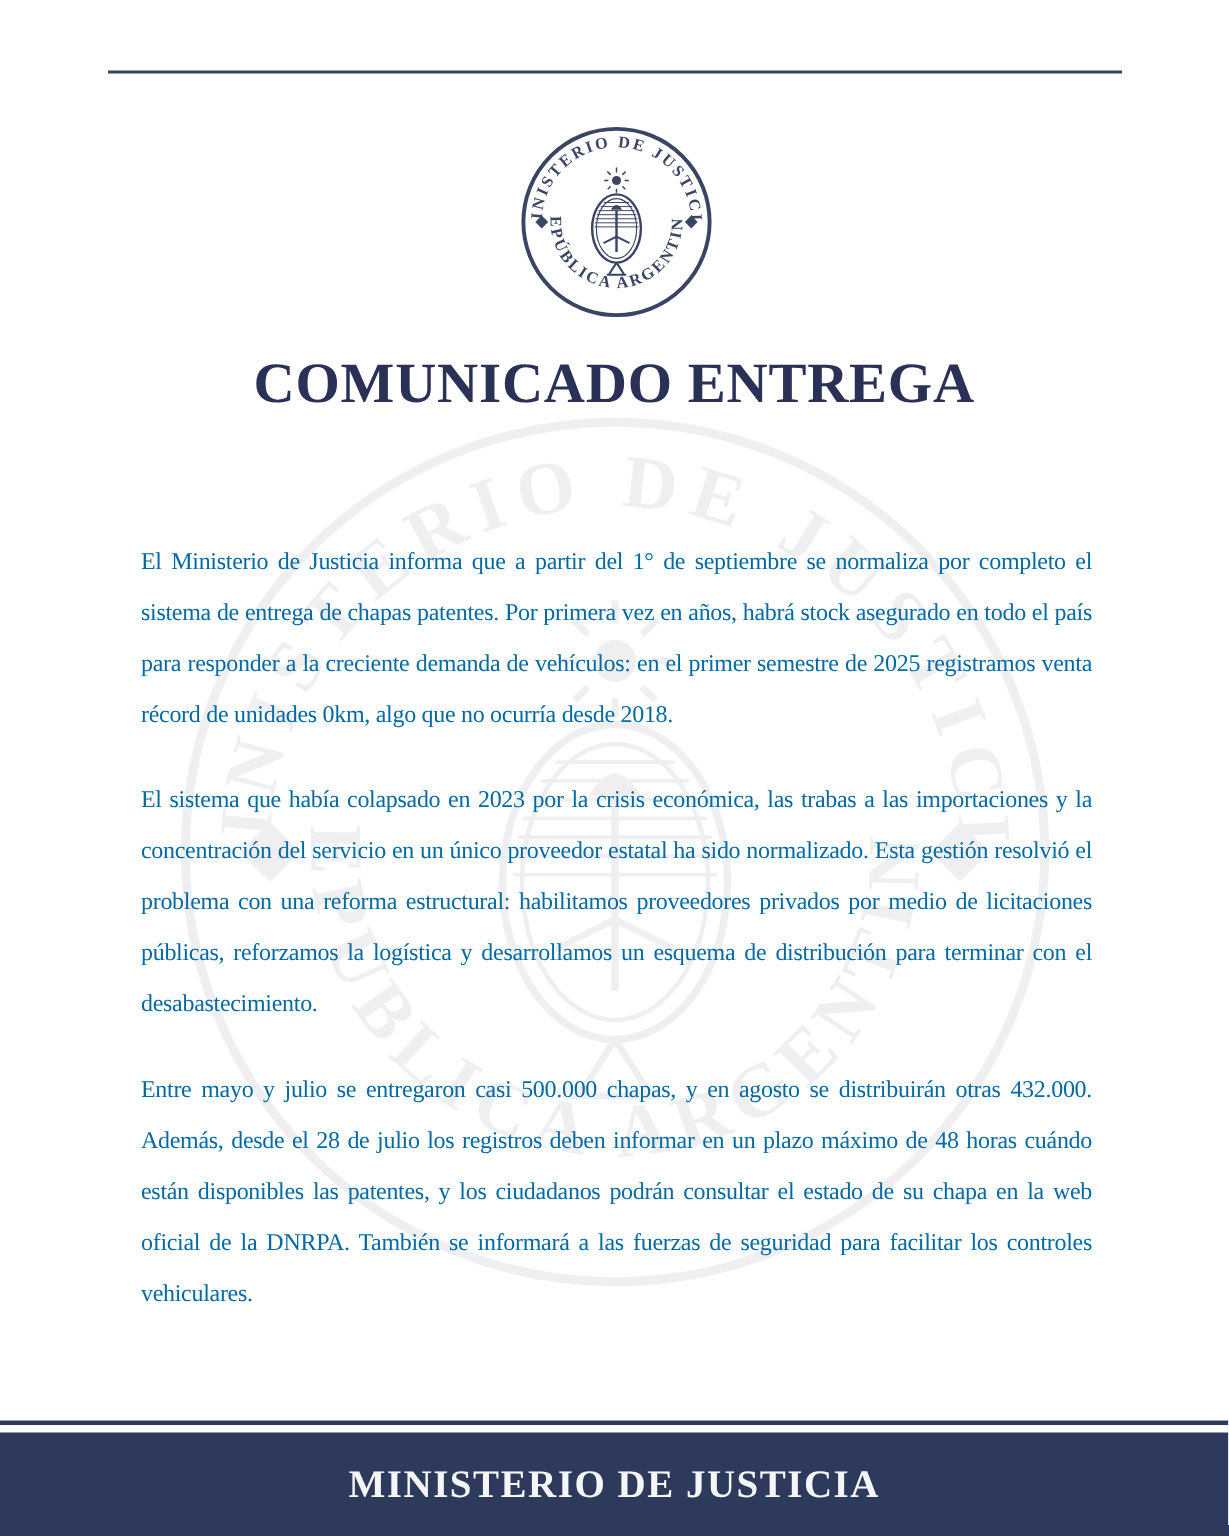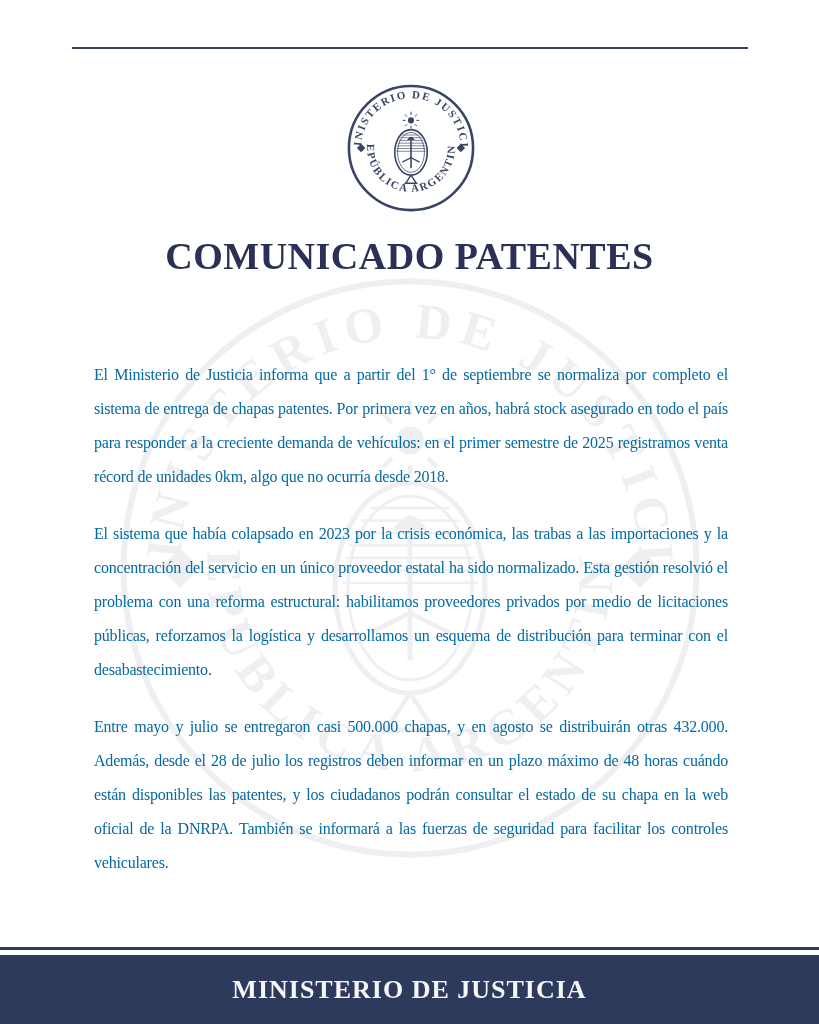--- a/index.html
+++ b/index.html
@@ -226,21 +226,21 @@
           <line x1="45" y1="63" x2="75" y2="63"></line>
         </g>
         <path d="M 56.5,52.5 Q 60,46.5 63.5,52.5 Z" fill="currentColor" stroke="none"></path>
         <line x1="60" y1="53" x2="60" y2="78.5" stroke-width="1"></line>
         <path d="M 52,73 L 60,69 L 68,73" stroke-width="0.9"></path>
         <path d="M 60,85 L 55.5,92 M 60,85 L 64.5,92 M 54,92.5 L 66,92.5" stroke-width="0.9"></path>
       </g>
     </svg>
   </div>
 
-  <h1 class="doc-title">COMUNICADO PATENTES</h1>
+  <h1 class="doc-title">COMUNICADO ENTREGA</h1>
 
 
   <div class="doc-body">
     <p>El Ministerio de Justicia informa que a partir del 1° de septiembre se normaliza por completo el sistema de entrega de chapas patentes. Por primera vez en años, habrá stock asegurado en todo el país para responder a la creciente demanda de vehículos: en el primer semestre de 2025 registramos venta récord de unidades 0km, algo que no ocurría desde 2018.</p>
     <p>El sistema que había colapsado en 2023 por la crisis económica, las trabas a las importaciones y la concentración del servicio en un único proveedor estatal ha sido normalizado. Esta gestión resolvió el problema con una reforma estructural: habilitamos proveedores privados por medio de licitaciones públicas, reforzamos la logística y desarrollamos un esquema de distribución para terminar con el desabastecimiento.</p>
     <p>Entre mayo y julio se entregaron casi 500.000 chapas, y en agosto se distribuirán otras 432.000. Además, desde el 28 de julio los registros deben informar en un plazo máximo de 48 horas cuándo están disponibles las patentes, y los ciudadanos podrán consultar el estado de su chapa en la web oficial de la DNRPA. También se informará a las fuerzas de seguridad para facilitar los controles vehiculares.</p>
   </div>
 
   <div class="page-footer">
     <div class="footer-rule"></div>

